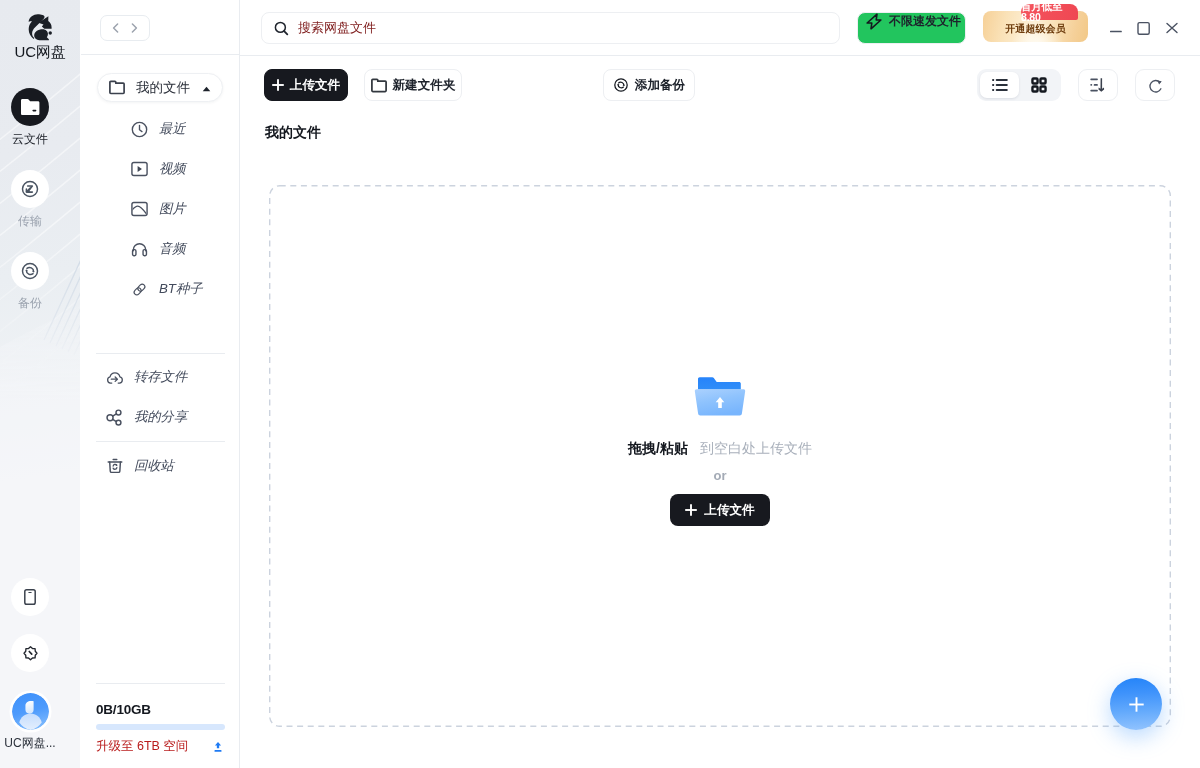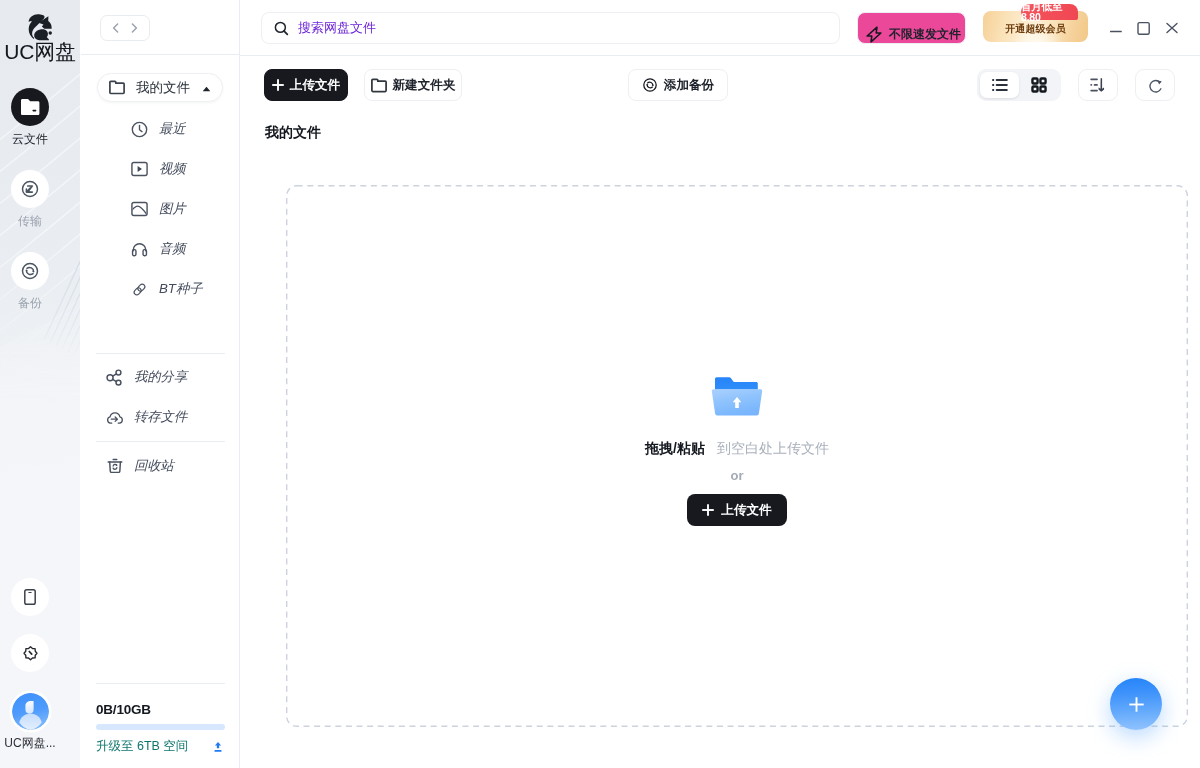--- a/index.html
+++ b/index.html
@@ -16,21 +16,21 @@
   
   .rail {
     position: absolute; left: 0; top: 0;
     width: 80px; height: 768px;
     background: linear-gradient(172deg,#e7eaef 0%,#e8ebf0 20%,#eaeef2 36%,#eff2f5 50%,#f4f5f9 62%,#f4f5f9 100%);
     overflow: hidden;
   }
   .rail-stripes { position: absolute; inset: 0; opacity: .55; }
   .rail-logo { position: absolute; left: 0; top: 12px; width: 80px; text-align: center; }
   .rail-logo svg { display:block; margin:0 auto; }
-  .rail-logo .word { font-size: 21px; font-weight: 500; color: #14181f; margin-top: 3px; letter-spacing: -0.2px; line-height:16px;}
+  .rail-logo .word { font-size: 15px; font-weight: 500; color: #14181f; margin-top: 3px; letter-spacing: -0.2px; line-height:16px;}
 
   .rail-item { position: absolute; width: 60px; text-align: center; }
   .rail-item .bub {
     width: 38px; height: 38px; border-radius: 50%; margin: 0 auto;
     display: flex; align-items: center; justify-content: center;
     background: #ffffff;
   }
   .rail-item.active .bub { background: #17191f; }
   .rail-item .lbl { font-size: 12px; color: #9aa2ae; margin-top: 7px; line-height: 13px;}
   .rail-item.active .lbl { color: #1b1f27; }
@@ -58,34 +58,34 @@
   .nav-item { height: 40px; display: flex; align-items: center; }
   .nav-item .ico { width: 17px; display: flex; align-items: center; justify-content: center; }
   .nav-item .t { font-size: 13.3px; color: #434b5c; margin-left: 11px; font-style: italic; }
   .nav-sub { position: absolute; left: 26px; width: 150px; }
   .nav-sep { position: absolute; left: 16px; width: 129px; height: 1px; background: #e9ecf0; }
 
   .quota { position: absolute; left: 16px; top: 703px; width: 129px; }
   .quota .q-txt { font-size: 13.5px; font-weight: 700; color: #14181f; letter-spacing: -.2px; line-height:13px;}
   .quota .bar { margin-top: 8px; width: 129px; height: 6px; border-radius: 3px; background: #d7e7fd; }
   .quota .up { margin-top: 8px; display: flex; align-items: center; justify-content: space-between;}
-  .quota .up .t { font-size: 12.5px; color: #0f766e; }
+  .quota .up .t { font-size: 12.5px; color: #b91c1c; }
 
   
   .header { position: absolute; left: 240px; top: 0; width: 960px; height: 56px; background: #fff; }
   .header:after{content:"";position:absolute;left:0;right:0;bottom:0;height:1px;background:#e9ecf0;}
   .search {
     position: absolute; left: 21px; top: 12px; width: 579px; height: 32px;
     border: 1px solid #edeff2; border-radius: 8px; background: #fff;
     display: flex; align-items: center;
   }
-  .search .ph { font-size: 13px; color: #6d28d9; margin-left: 9px; }
+  .search .ph { font-size: 13px; color: #7f1d1d; margin-left: 9px; }
   .hbtn {
     position: absolute; height: 32px; border: 1px solid #edeff2; border-radius: 8px;
-    background: #ec4899; display: flex; align-items: flex-end; justify-content: center;
+    background: #22c55e; display: flex; align-items: flex-start; justify-content: center;
   }
   .hbtn .t { font-size: 12px; font-weight: 600; color: #1d222b; margin-left: 7px; }
   .vip {
     position: absolute; left: 743px; top: 11px; width: 105px; height: 31px; border-radius: 8px;
     background: radial-gradient(ellipse 40% 120% at 52% 108%, rgba(255,252,244,.92) 0%, rgba(255,250,236,0) 62%), linear-gradient(103deg,#f6d097 0%,#fae2b8 22%,#fdf1da 48%,#fae4bc 64%,#f5d099 86%,#f2c886 100%);
     display: flex; align-items: center; justify-content: center;
   }
   .vip .t { font-size: 10px; font-weight: 600; color: #6e3c0d; letter-spacing: .1px; margin-top:5px;}
   .vip-badge {
     position: absolute; left: 781px; top: 4px; width: 57px; height: 16px; border-radius: 8px 8px 2px 8px;
@@ -112,21 +112,21 @@
   .seg .opt.on { background: #fff; box-shadow: 0 1px 2.5px rgba(20,30,60,.10); }
   .ibtn {
     position: absolute; top: 13px; width: 40px; height: 32px; border-radius: 9px;
     border: 1px solid #edeff2; background: #fff;
     display: flex; align-items: center; justify-content: center;
   }
 
   
   .crumb { position: absolute; left: 265px; top: 124px; font-size: 14px; font-weight: 700; color: #14181f; }
   .dropzone {
-    position: absolute; left: 286px; top: 185px; width: 902px; height: 542px;
+    position: absolute; left: 269px; top: 185px; width: 902px; height: 542px;
   }
   .dz-border { position: absolute; left: 0; top: 0; }
   .dz-inner { position: absolute; left: 0; right: 0; top: 191px; text-align: center; }
   .dz-line { margin-top: 19px; font-size: 14px; line-height:16px;}
   .dz-line .b { font-weight: 700; color: #14181f; }
   .dz-line .g { color: #a9b0bb; margin-left: 12px; }
   .dz-or { margin-top: 13px; font-size: 13px; font-weight: 700; color: #a4abb6; line-height:14px;}
   .dz-btn {
     margin: 11px auto 0; width: 100px; height: 32px; border-radius: 8px; background: #17191f;
     display: flex; align-items: center; justify-content: center;
@@ -357,37 +357,37 @@
             </svg>
           </span>
         <span class="t">BT种子</span>
       </div>
     </div>
 
     <div class="nav-sep" style="top:353px"></div>
     <div class="nav-sub" style="top:357px">
       <div class="nav-item">
         <span class="ico">
+            <svg width="17" height="17" viewBox="0 0 18 18" fill="none" stroke="#4a5160" stroke-width="1.35" stroke-linecap="round" stroke-linejoin="round">
+              <path d="M6.1 14.9H4.7a3.3 3.3 0 0 1-0.4-6.5 5.3 5.3 0 0 1 10.4 0 3.3 3.3 0 0 1-0.4 6.5h-1.4"></path>
+              <path d="M5.6 10.8h6.5M9.7 8.5l2.4 2.3-2.4 2.3"></path>
+            </svg>
+          </span>
+        <span class="t">转存文件</span>
+      </div>
+      <div class="nav-item">
+        <span class="ico">
             <svg width="17" height="17" viewBox="0 0 18 18" fill="none" stroke="#4a5160" stroke-width="1.55">
               <circle cx="13.2" cy="3.8" r="2.6"></circle>
               <circle cx="4.3" cy="9.3" r="3.2"></circle>
               <circle cx="13.2" cy="14.4" r="2.6"></circle>
               <path d="M7.1 7.6l3.9-2.4M7.1 11.0l3.9 2.3" stroke-linecap="round"></path>
             </svg>
           </span>
         <span class="t">我的分享</span>
-      </div>
-      <div class="nav-item">
-        <span class="ico">
-            <svg width="17" height="17" viewBox="0 0 18 18" fill="none" stroke="#4a5160" stroke-width="1.35" stroke-linecap="round" stroke-linejoin="round">
-              <path d="M6.1 14.9H4.7a3.3 3.3 0 0 1-0.4-6.5 5.3 5.3 0 0 1 10.4 0 3.3 3.3 0 0 1-0.4 6.5h-1.4"></path>
-              <path d="M5.6 10.8h6.5M9.7 8.5l2.4 2.3-2.4 2.3"></path>
-            </svg>
-          </span>
-        <span class="t">转存文件</span>
       </div>
     </div>
 
     <div class="nav-sep" style="top:441px"></div>
     <div class="nav-sub" style="top:446px">
       <div class="nav-item">
         <span class="ico">
             <svg width="16" height="16" viewBox="0 0 16 16" fill="none" stroke="#4a5160" stroke-width="1.45" stroke-linecap="round" stroke-linejoin="round">
               <path d="M6.2 1.5h3.6"></path>
               <path d="M1.2 3.9h13.6"></path>
@@ -463,21 +463,21 @@
           <path fill="#fff" d="M0.2 5.05h11.6v1.9H0.2z"></path>
         </svg>
       <span class="t">上传文件</span>
     </div>
     <div class="tbtn" style="left:124px;width:98px">
       <svg width="16" height="15" viewBox="0 0 16 15" fill="none" stroke="#33383f" stroke-width="1.75" stroke-linejoin="round" stroke-linecap="round">
         <path d="M1.8 1.3h4.1c0.5 0 0.9 0.4 0.9 0.9v1.0h7.4c0.5 0 0.9 0.4 0.9 0.9v8.5c0 0.5-0.4 0.9-0.9 0.9H1.8c-0.5 0-0.9-0.4-0.9-0.9V2.2c0-0.5 0.4-0.9 0.9-0.9z"></path>
       </svg>
       <span class="t">新建文件夹</span>
     </div>
-    <div class="tbtn" style="left:388px;width:100px">
+    <div class="tbtn" style="left:363px;width:92px">
       <svg width="16" height="16" viewBox="0 0 24 24" fill="none" stroke="#14181f" stroke-width="1.9" stroke-linecap="round" stroke-linejoin="round">
         <circle cx="12" cy="12" r="9.3" stroke-width="1.9"></circle>
         <path d="M8.3 8.9A5.0 5.0 0 0 1 16.4 12.9" stroke-width="1.75"></path>
         <path d="M15.7 15.1A5.0 5.0 0 0 1 7.6 11.1" stroke-width="1.75"></path>
         <path d="M16.55 10.3l0.55 3.0 -2.7-0.75z" fill="#14181f" stroke="none"></path>
         <path d="M7.45 13.7l-0.55-3.0 2.7 0.75z" fill="#14181f" stroke="none"></path>
       </svg>
       <span class="t">添加备份</span>
     </div>
 

